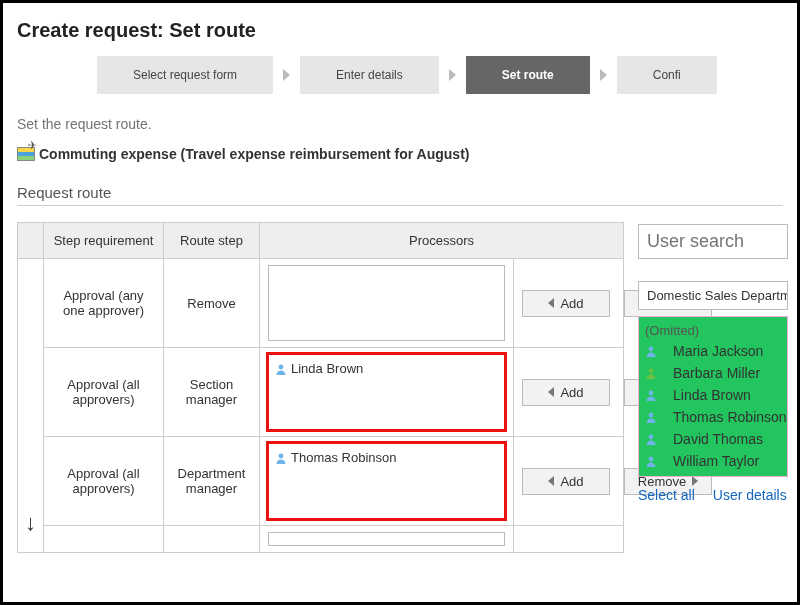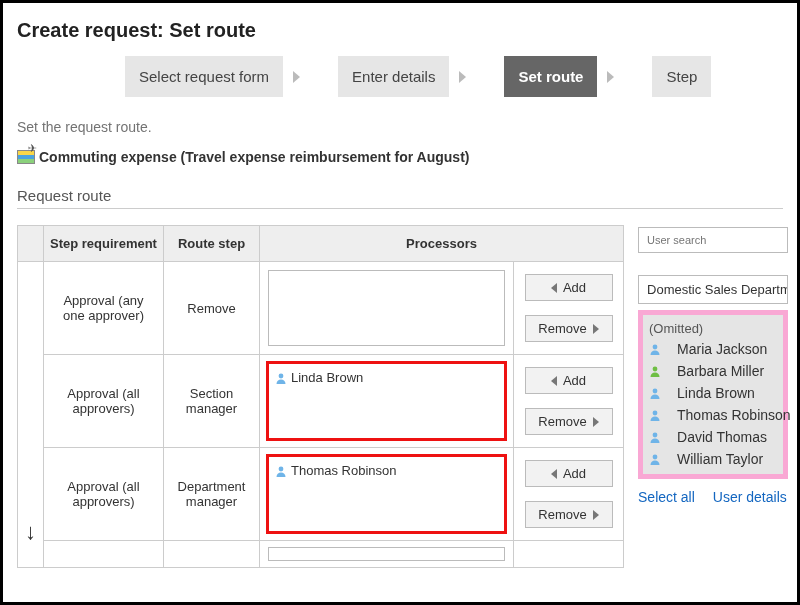--- a/index.html
+++ b/index.html
@@ -27,24 +27,23 @@
   .steps {
     display: flex;
     align-items: center;
     gap: 0;
     margin-bottom: 22px;
     padding-left: 80px;
   }
   .step {
     background: #e6e6e6;
     color: #444;
-    padding: 12px 14px;
-    font-size: 15px;
+    padding: 12px 36px;
+    font-size: 12px;
     white-space: nowrap;
-    margin-left: 28px;
   }
   .step.active {
     background: #666;
     color: #fff;
     font-weight: bold;
   }
   .step-sep {
     width: 0; height: 0;
     border-top: 6px solid transparent;
     border-bottom: 6px solid transparent;
@@ -83,21 +82,21 @@
   }
   table.route th, table.route td {
     border: 1px solid #ccc;
     padding: 6px 8px;
     text-align: center;
     vertical-align: middle;
     font-size: 13px;
   }
   table.route th {
     background: #eee;
-    font-weight: bold;
+    font-weight: normal;
     color: #333;
     padding: 10px 6px;
     text-align: center;
   }
   .col-arrow { width: 26px; }
   .col-req { width: 120px; }
   .col-step { width: 96px; }
   .col-proc { width: 254px; }
   .col-btns { width: 110px; }
   td.arrowcell { border-right:1px solid #ccc; }
@@ -116,21 +115,21 @@
   .proc-box.highlight {
     outline: 3px solid #e11;
     outline-offset: -1px;
   }
   .proc-item { display:flex; align-items:center; gap:4px; padding:2px 0;}
   .user-icon {
     width:12px;height:12px;
     display:inline-block;
   }
   .user-icon svg{width:12px;height:12px;display:block;}
-  .btncol { display:flex; flex-direction:column; gap:14px; align-items:center; padding:6px 0;}
+  .btncol { display:flex; gap:14px; align-items:center; padding:6px 0;}
   .btn {
     background:#f2f2f2;
     border:1px solid #bbb;
     padding:5px 10px;
     font-size:13px;
     display:flex;
     align-items:center;
     gap:6px;
     cursor:pointer;
     color:#333;
@@ -152,40 +151,40 @@
   
   .side {
     margin-left: 14px;
     width: 160px;
     padding-top:2px;
   }
   .search-input {
     width: 150px;
     border:1px solid #bbb;
     padding:6px 8px;
-    font-size:11px;
+    font-size:18px;
     color:#7f1d1d;
     margin-bottom:6px;
   }
   .dept-select{
     width:150px;
     border:1px solid #bbb;
     padding:6px 8px;
     font-size:13px;
     background:#fff;
     margin-bottom:6px;
     white-space:nowrap;
     overflow:hidden;
     margin-top:16px;
   }
   .user-list{
-    border:5px solid #f9a8d4;
+    border:1px solid #f9a8d4;
     width:150px;
     padding:4px 6px;
-    background:#e5e5e5;
+    background:#22c55e;
   }
   .user-list .omitted{font-size:13px;color:#555;padding:2px 0;}
   .user-list .u{display:flex;align-items:center;gap:16px;padding:3px 0;font-size:14px;color:#333;white-space:nowrap;}
   .links{margin-top:10px;display:flex;gap:18px;}
   .links a{color:#1366c0;font-size:14px;text-decoration:none;cursor:pointer;white-space:nowrap;}
   td.proc-cell{padding:8px;}
   td.btn-cell{padding:6px;}
   .row4 td{height:26px;padding:2px 6px;}
 </style>
 </head>
@@ -195,21 +194,21 @@
  <div class="inner">
   <h1>Create request: Set route</h1>
 
   <div class="steps">
     <div class="step">Select request form</div>
     <div class="step-sep"></div>
     <div class="step">Enter details</div>
     <div class="step-sep"></div>
     <div class="step active">Set route</div>
     <div class="step-sep"></div>
-    <div class="step">Step</div>
+    <div class="step">Confi</div>
   </div>
 
   <div class="instruction">Set the request route.</div>
 
   <div class="expense-line">
     <span class="expense-icon"></span>
     <span class="expense-title">Commuting expense (Travel expense reimbursement for August)</span>
   </div>
 
   <div class="section-label">Request route</div>

